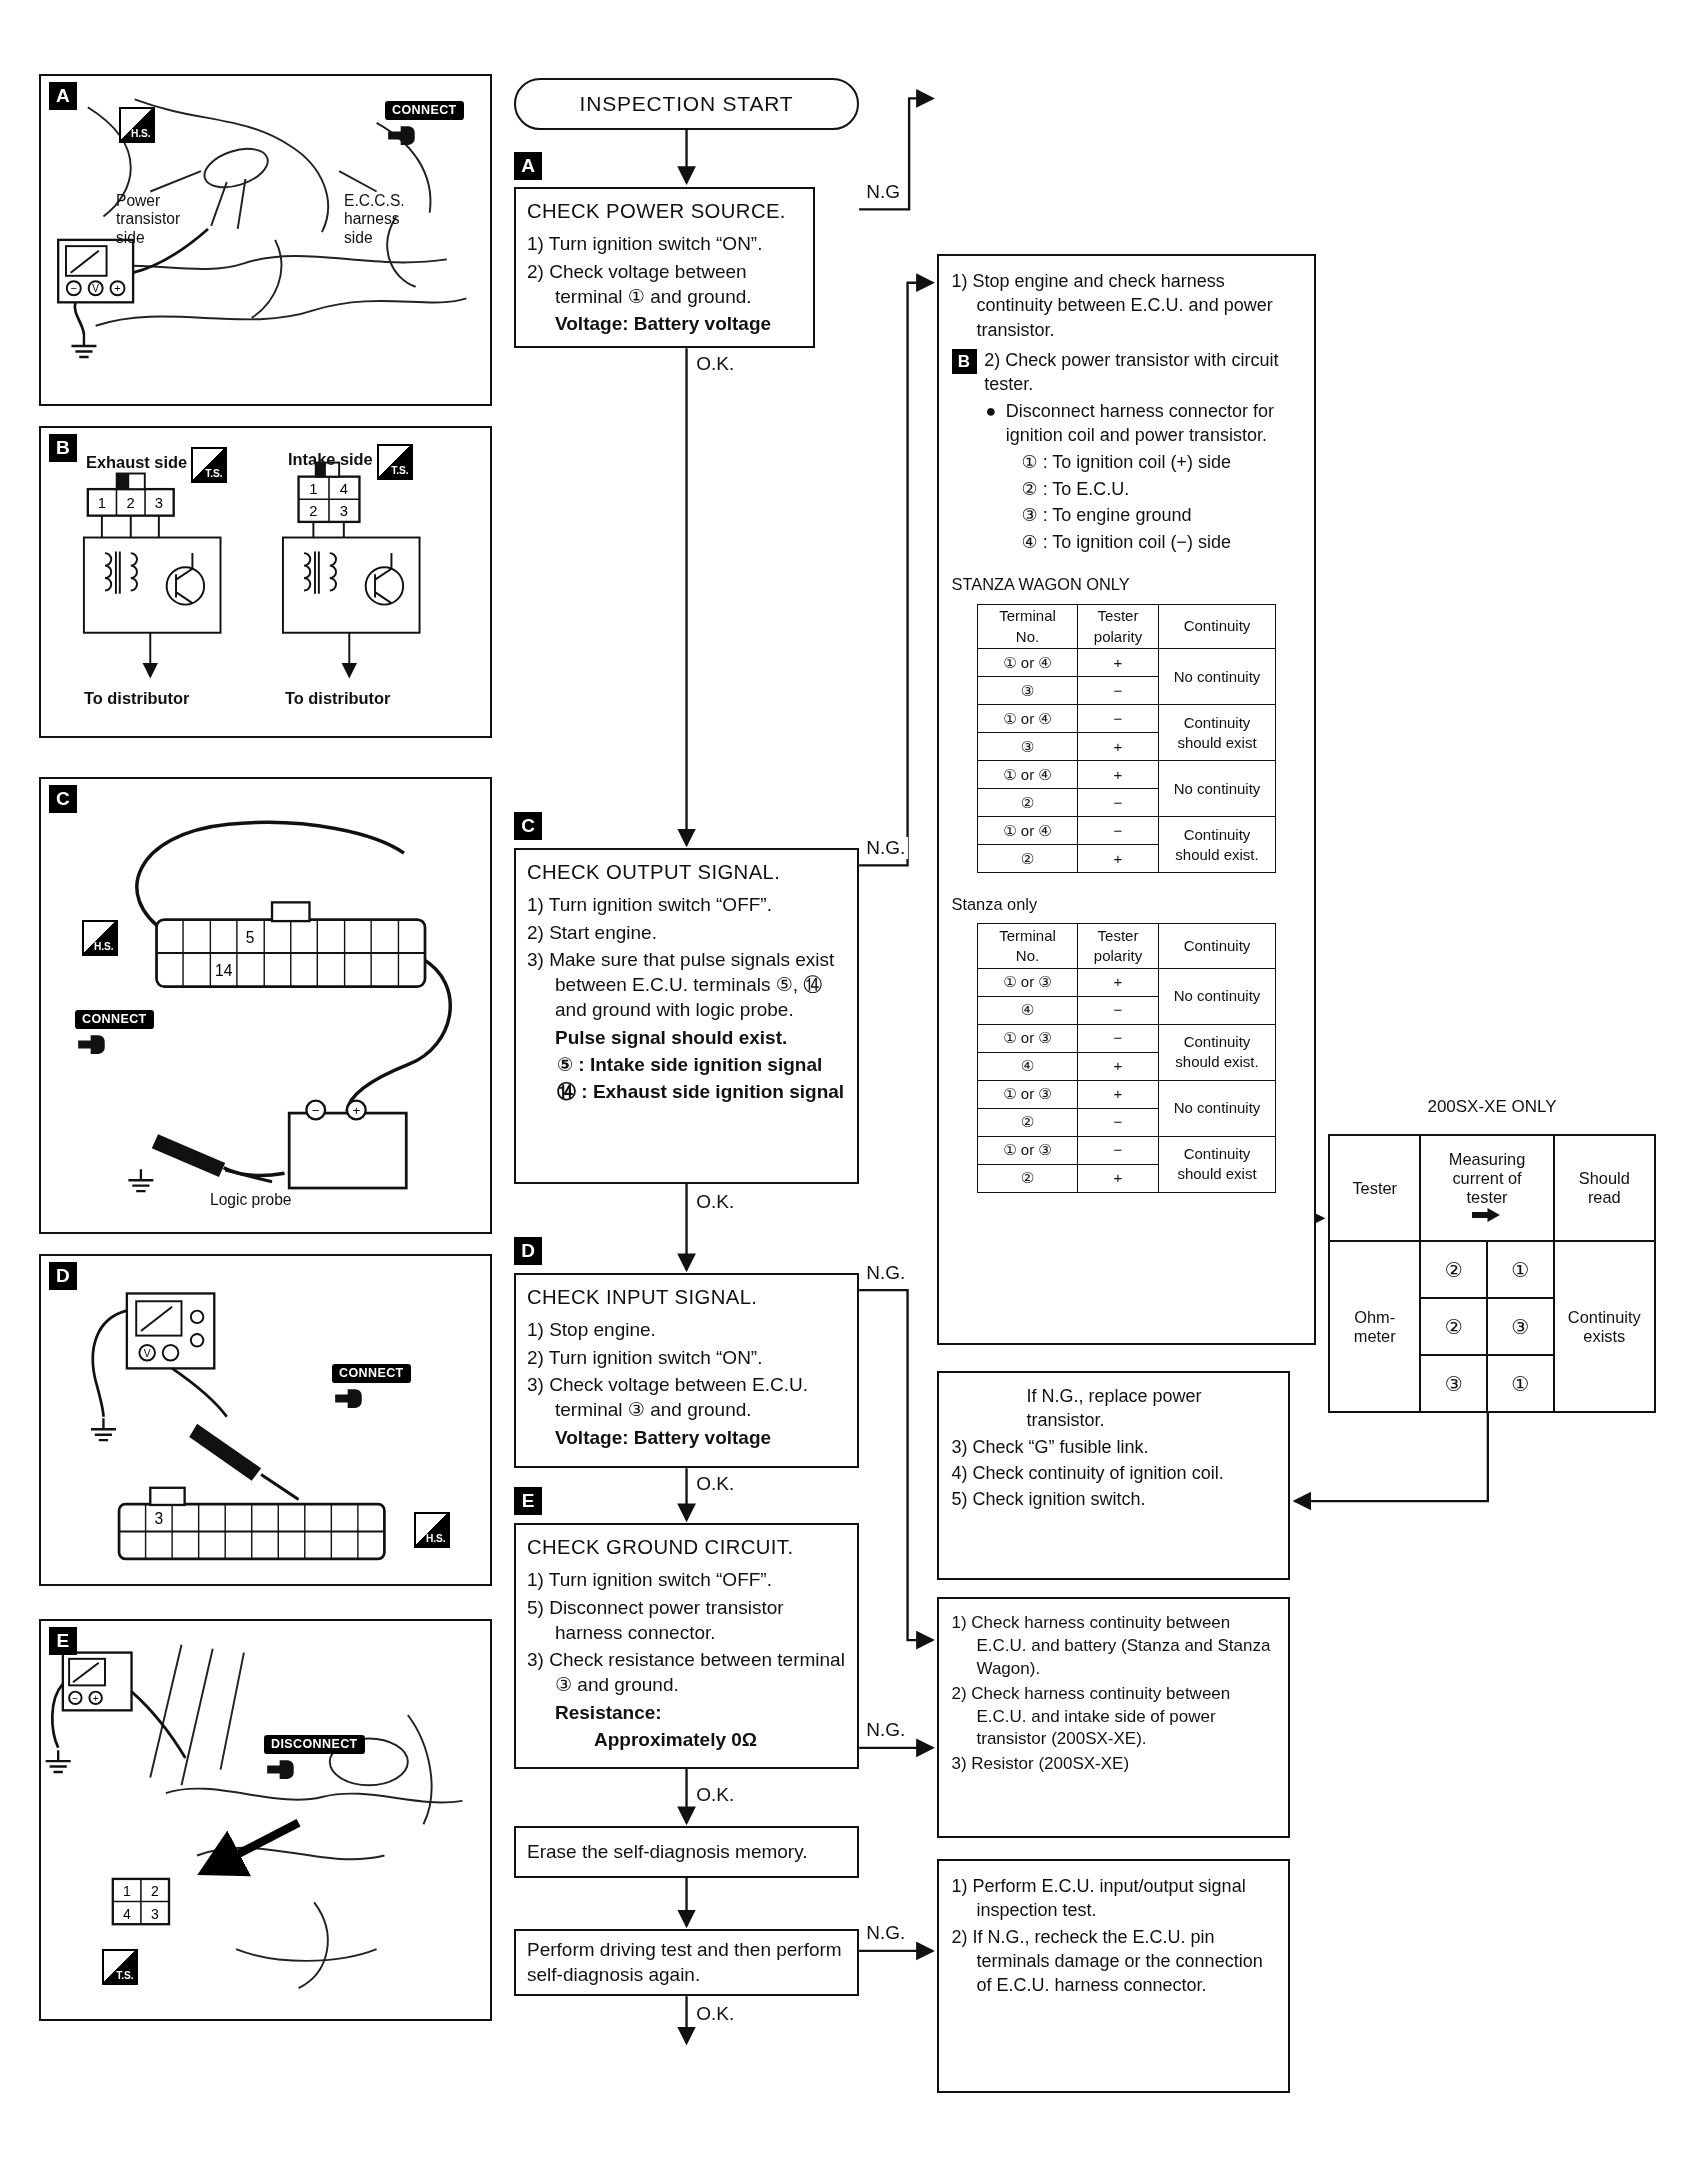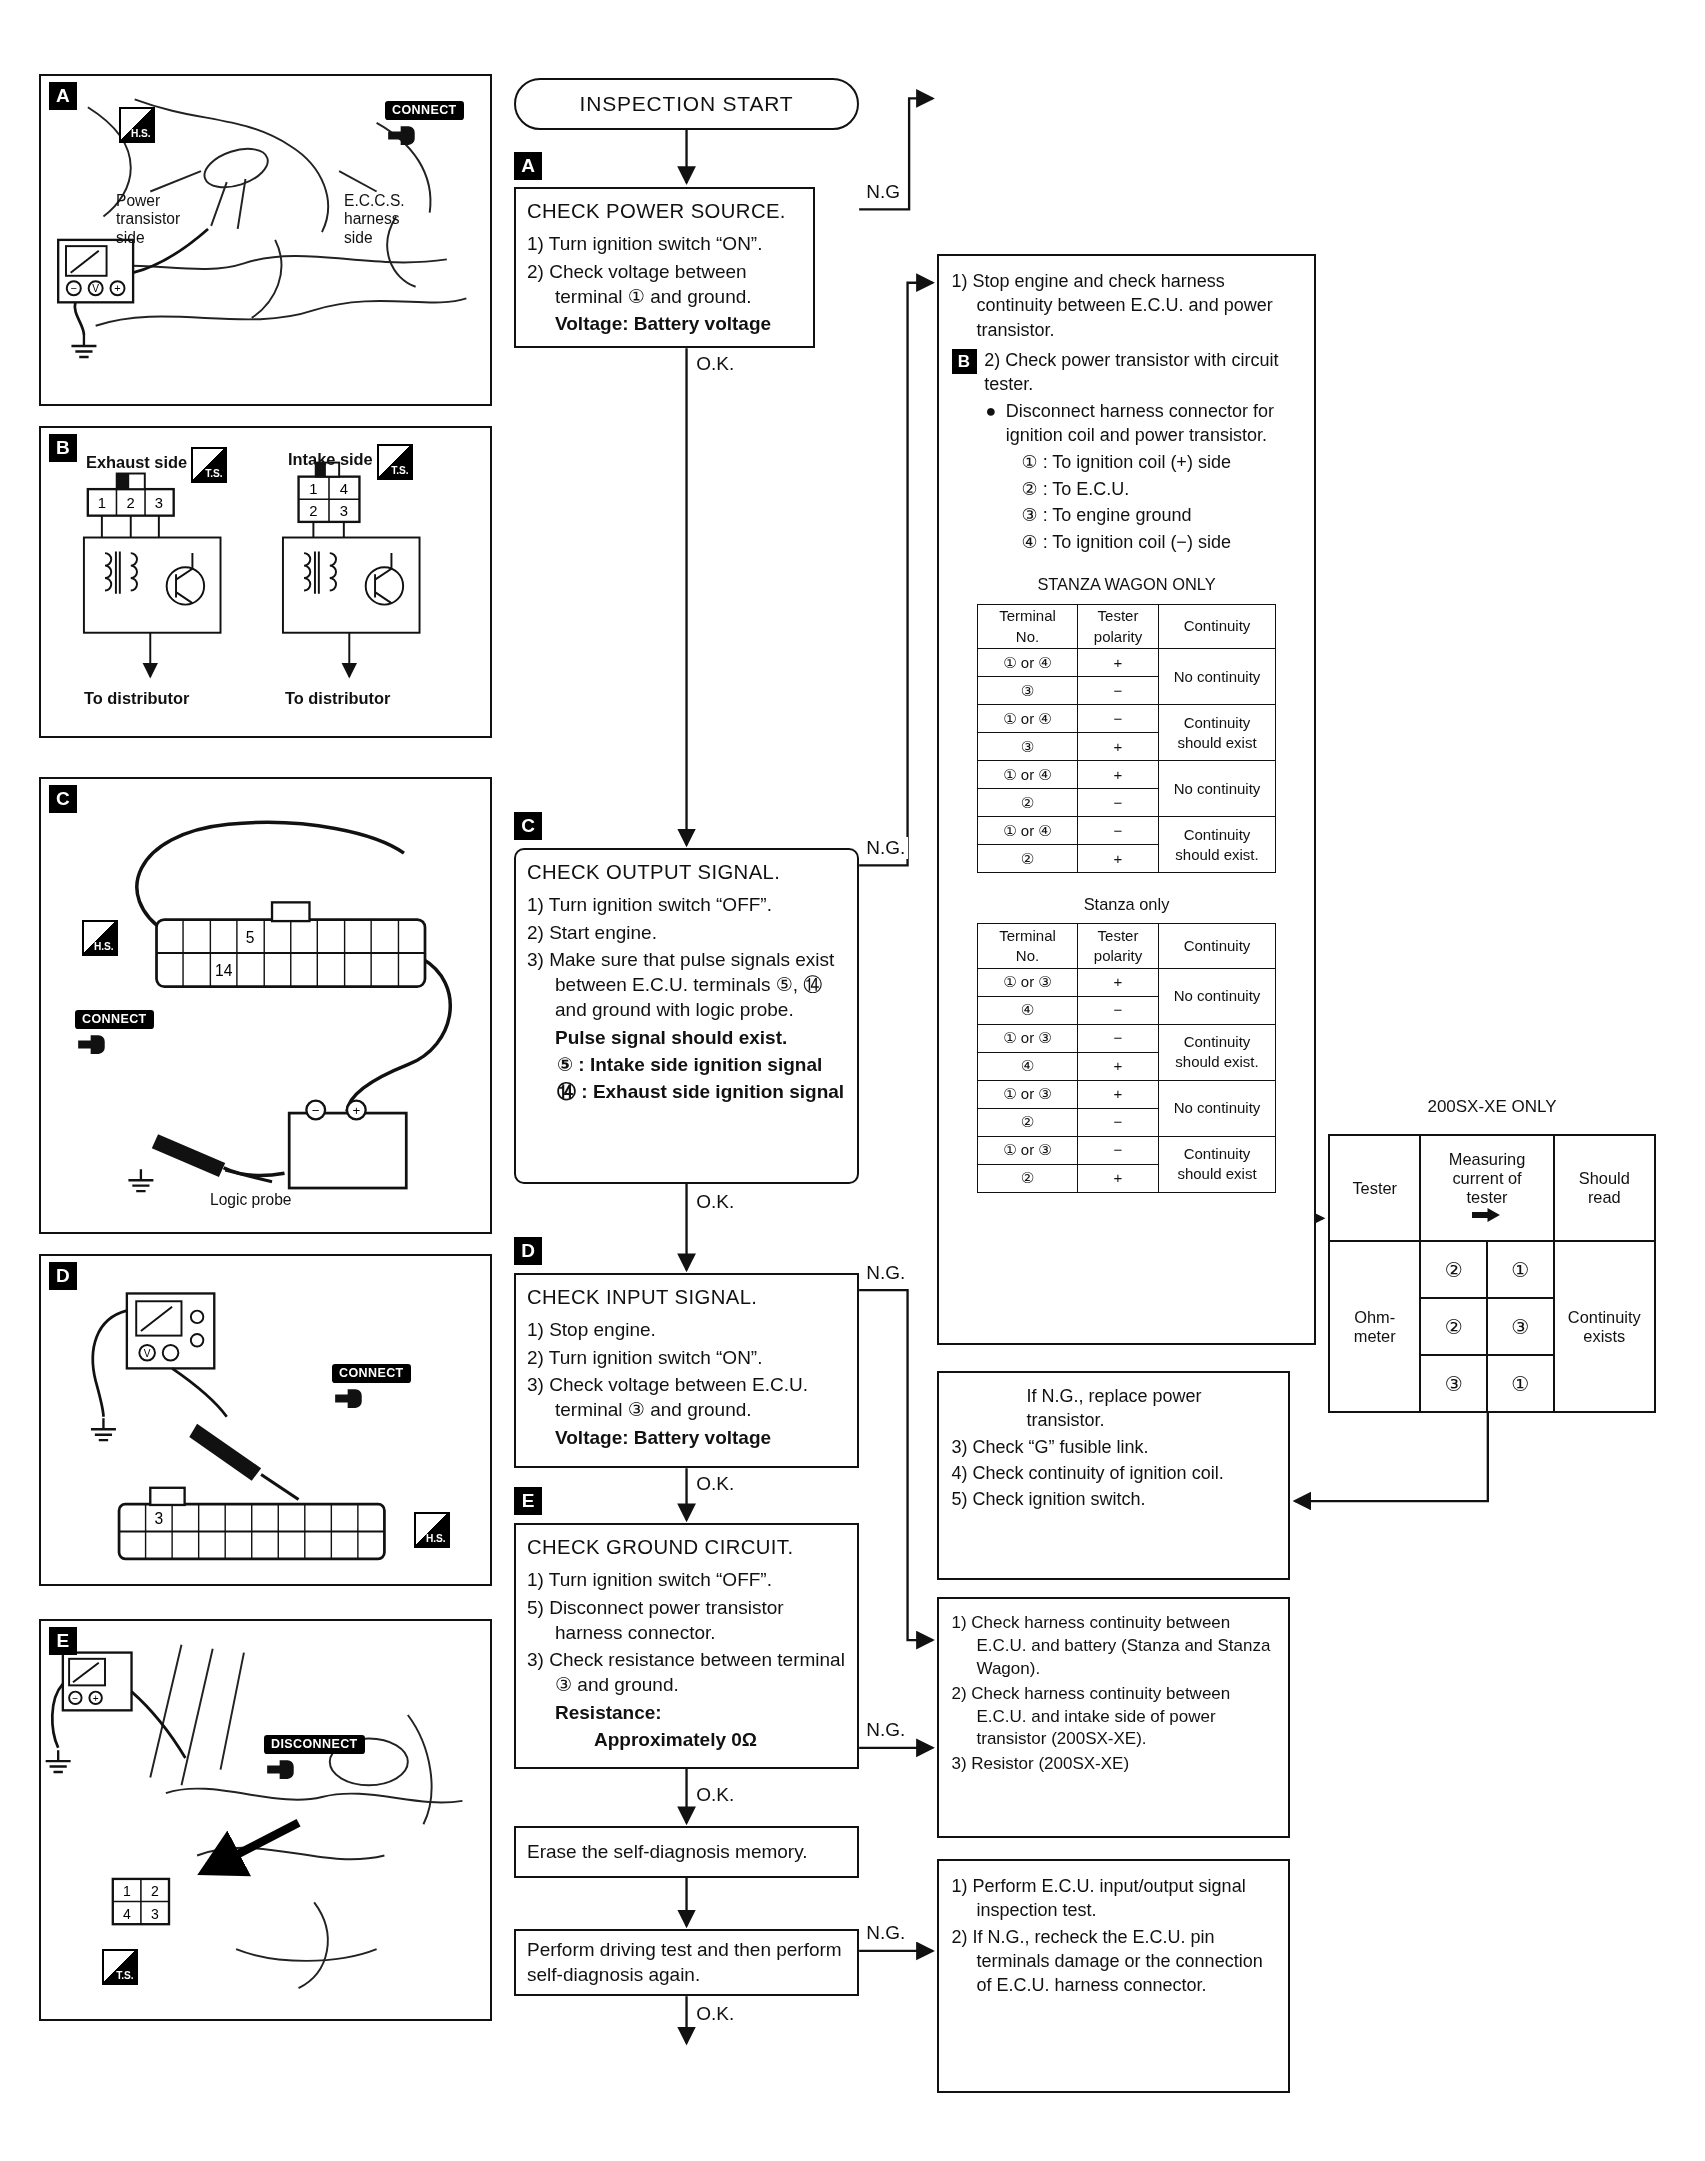--- a/index.html
+++ b/index.html
@@ -24,21 +24,21 @@
   justify-content:center;padding:7.8px 11px;font-size:19px;line-height:1.3}
 .oklabel,.nglabel{position:absolute;font-size:19px;background:#fff;padding:0 2.3px}
 .rbox{position:absolute;border:2.3px solid #111;background:#fff;padding:11px 12.5px;font-size:18px;line-height:1.34}
 .rbox .li{padding-left:25px;text-indent:-25px}
 .small{font-size:17px}
 .b-row{display:flex;align-items:flex-start;gap:7.8px;margin:6.2px 0 3.1px}
 .tag-inline{flex:none;width:25px;height:25px;background:#000;color:#fff;font-weight:bold;font-size:17px;
   display:flex;align-items:center;justify-content:center;margin-top:1.6px}
 .bullet-row{display:flex;gap:9.4px;padding-left:34px;margin:3.1px 0}
 .term{padding-left:111px;text-indent:-41px;margin:2.3px 0}
-.tbl-title{text-align:center;font-size:16.4px;margin:20.3px 0 0}
+.tbl-title{font-size:16.4px;margin:20.3px 0 0}
 .ctable{border-collapse:collapse;margin:7.8px auto 3.1px}
 .ctable th,.ctable td{border:1.6px solid #111;font-weight:normal;text-align:center;font-size:15px;padding:1.6px 4.7px}
 .ctable th{height:44px}
 .ctable td{height:28px}
 .c1{width:100px}.c2{width:81px}.c3{width:117px}
 .pre{white-space:pre-line}
 .sx{position:absolute;width:328px}
 .sx-title{text-align:center;font-size:17px;margin-bottom:17px}
 .sx-table{border-collapse:collapse;width:100%;background:#fff}
 .sx-table th,.sx-table td{border:2.3px solid #111;text-align:center;font-size:16.4px;font-weight:normal;vertical-align:middle}
@@ -343,21 +343,21 @@
 
   <div class="ftag" style="left:514px;top:152px;">A</div>
   <div class="fbox" style="left:514px;top:187px;width:301px;height:161px;">
     <div class="title">CHECK POWER SOURCE.</div>
     <div class="li">1) Turn ignition switch “ON”.</div>
     <div class="li">2) Check voltage between terminal ① and ground.</div>
     <div class="ind1 bold">Voltage: Battery voltage</div>
   </div>
 
   <div class="ftag" style="left:514px;top:812px;">C</div>
-  <div class="fbox" style="left:514px;top:848px;width:345px;height:336px;border-radius:10px;">
+  <div class="fbox" style="left:514px;top:848px;width:345px;height:336px;">
     <div class="title">CHECK OUTPUT SIGNAL.</div>
     <div class="li">1) Turn ignition switch “OFF”.</div>
     <div class="li">2) Start engine.</div>
     <div class="li">3) Make sure that pulse signals exist between E.C.U. terminals ⑤, ⑭ and ground with logic probe.</div>
     <div class="ind1 bold">Pulse signal should exist.</div>
     <div class="sub bold">⑤ :  Intake side ignition signal</div>
     <div class="sub bold">⑭ :  Exhaust side ignition signal</div>
   </div>
 
   <div class="ftag" style="left:514px;top:1237px;">D</div>

